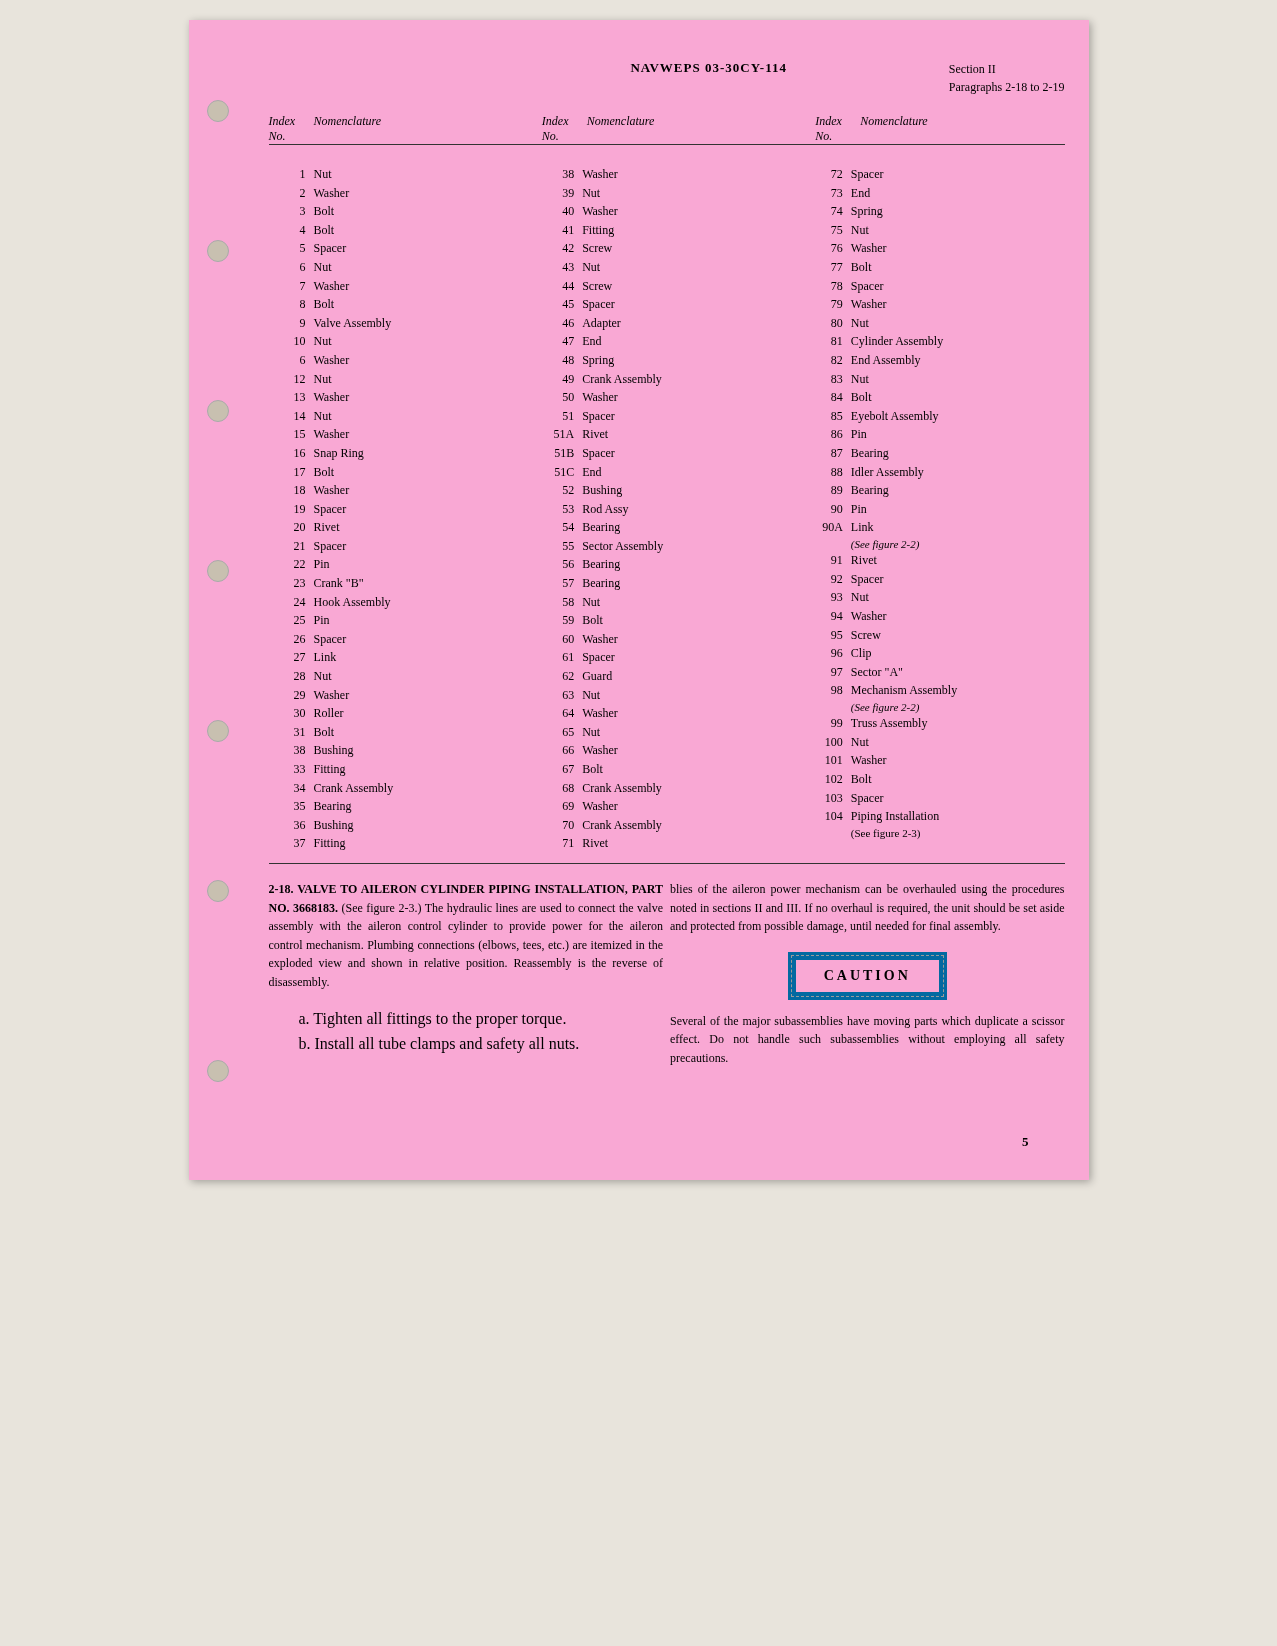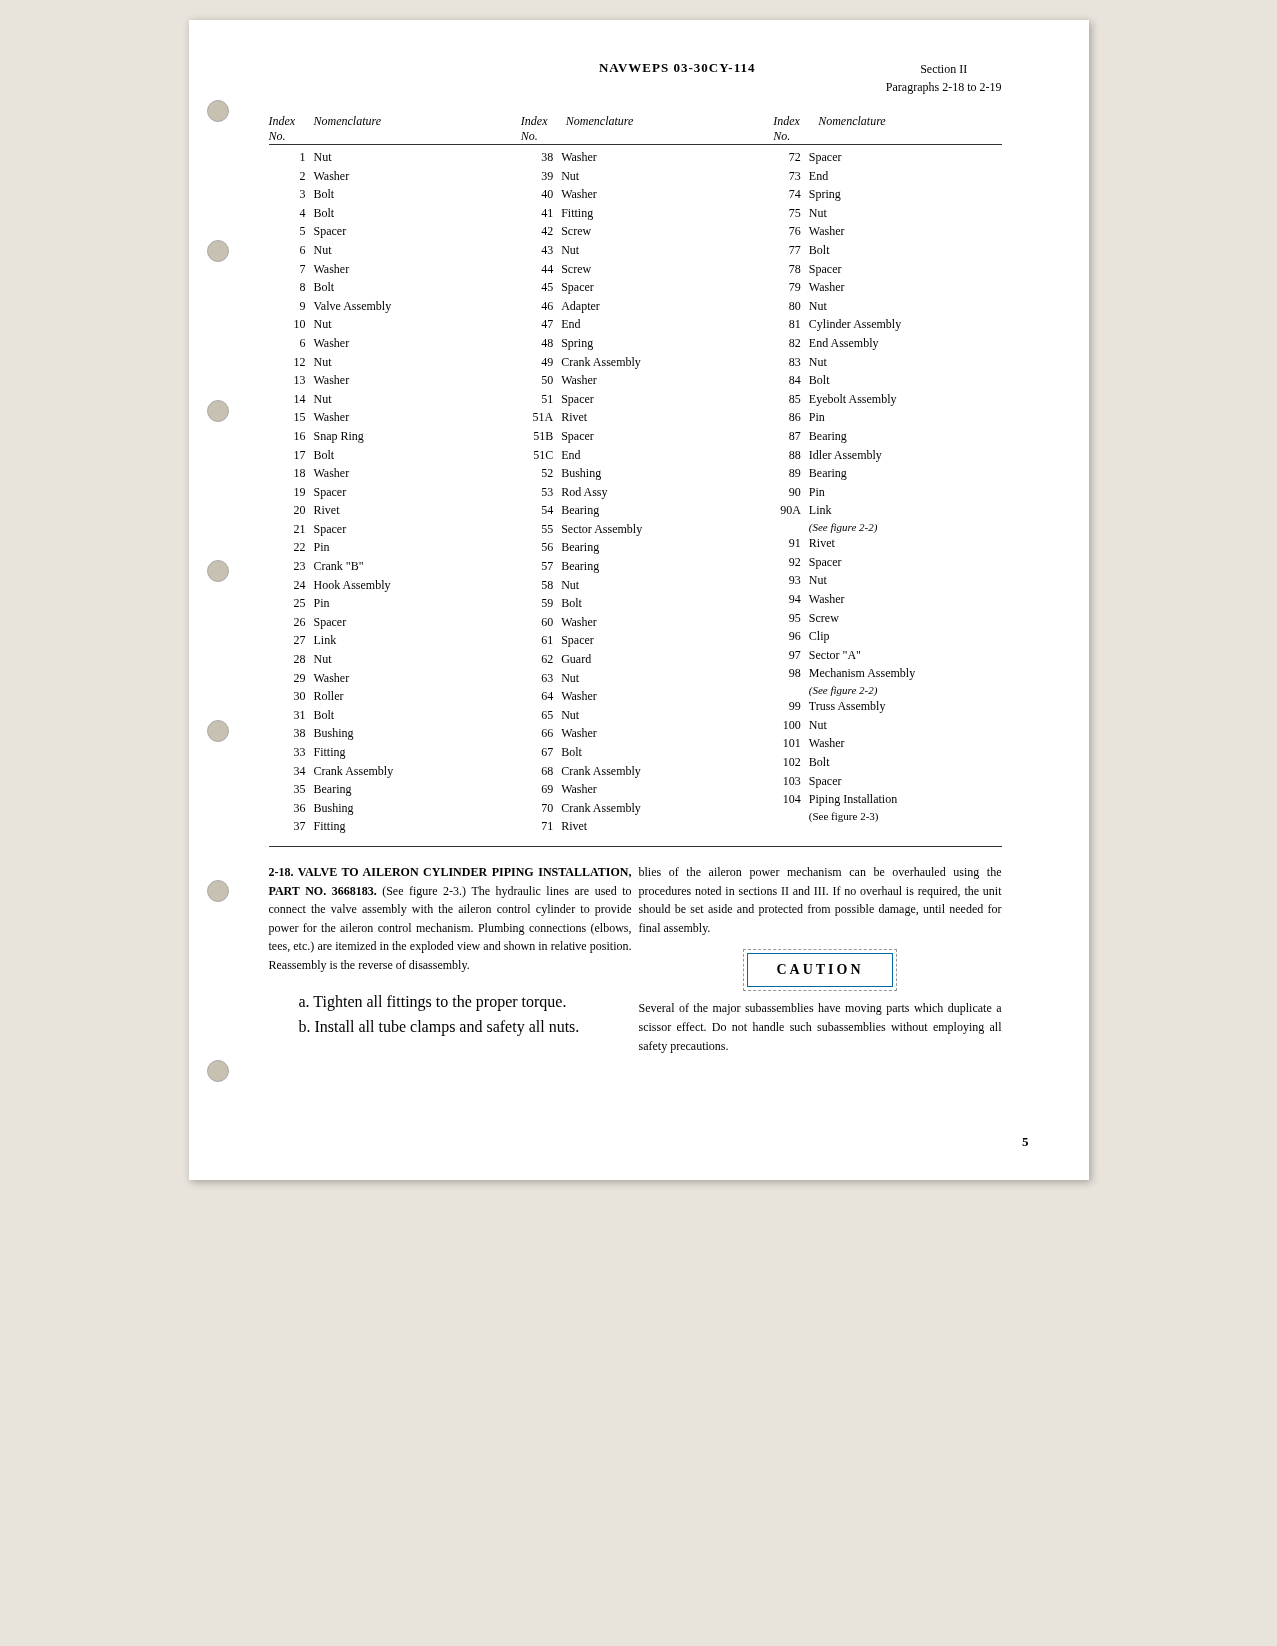--- a/index.html
+++ b/index.html
@@ -6,24 +6,24 @@
     body {
       background: #e8e4dc;
       display: flex;
       justify-content: center;
       align-items: flex-start;
       min-height: 100vh;
       padding: 20px;
       font-family: 'Times New Roman', Times, serif;
     }
     .page {
-      background: #ffffff;
+      background: #f9a8d4;
       width: 900px;
       min-height: 1160px;
-      padding: 40px 87px 40px 80px;
+      padding: 40px 24px 40px 80px;
       position: relative;
       box-shadow: 2px 2px 8px rgba(0,0,0,0.3);
     }
     .hole {
       position: absolute;
       left: 18px;
       width: 22px;
       height: 22px;
       border-radius: 50%;
       background: #c8c0b0;
@@ -37,21 +37,21 @@
       border-bottom: none;
     }
     .header-center {
       text-align: center;
       flex: 1;
       font-size: 13px;
       font-weight: bold;
       letter-spacing: 1px;
     }
     .header-right {
-      text-align: center;
+      text-align: left;
       font-size: 12px;
       line-height: 1.5;
     }
     .section-title {
       font-size: 13px;
       font-weight: bold;
       margin-bottom: 12px;
     }
     .divider {
       border: none;
@@ -83,21 +83,21 @@
       display: grid;
       grid-template-columns: 1fr 1fr;
       gap: 7px;
       margin-top: 10px;
     }
     .col-hdrs {
       display: grid;
       grid-template-columns: 1fr 1fr 1fr;
       gap: 0 24px;
       border-bottom: 1px solid #333;
-      margin-bottom: 3px;
+      margin-bottom: 20px;
     }
     .col-hdr-item {
       display: grid;
       grid-template-columns: 45px 1fr;
     }
     .col-hdr-item span { font-style: italic; font-size: 12px; }
     .cell {
       display: grid;
       grid-template-columns: 45px 1fr;
       font-size: 12px;
@@ -603,21 +603,21 @@
       <div class="indent-list">
         <div>a. Tighten all fittings to the proper torque.</div>
         <div>b. Install all tube clamps and safety all nuts.</div>
       </div>
       <br>
     </div>
 
     <div>
       <p class="body-text">blies of the aileron power mechanism can be overhauled using the procedures noted in sections II and III. If no overhaul is required, the unit should be set aside and protected from possible damage, until needed for final assembly.</p>
       <div style="text-align:center;margin:16px 0 12px 0;">
-        <div style="display:inline-block;border:1px solid #0369a1;padding:8px 28px;font-weight:bold;font-size:14px;letter-spacing:3px;position:relative;">
+        <div style="display:inline-block;border:8px solid #0369a1;padding:8px 28px;font-weight:bold;font-size:14px;letter-spacing:3px;position:relative;">
           <div style="position:absolute;top:-5px;left:-5px;right:-5px;bottom:-5px;border:1px dashed #999;"></div>
           <span>CAUTION</span>
         </div>
       </div>
       <p class="body-text">Several of the major subassemblies have moving parts which duplicate a scissor effect. Do not handle such subassemblies without employing all safety precautions.</p>
     </div>
   </div>
 
   <div class="page-num">5</div>
 

